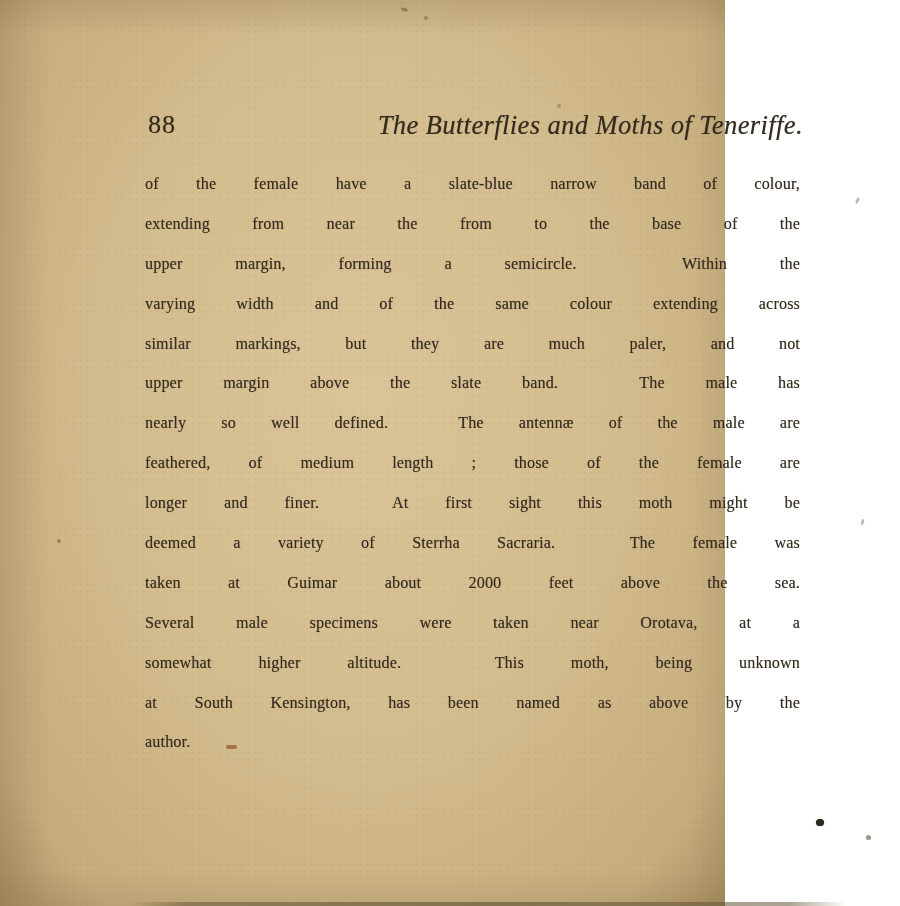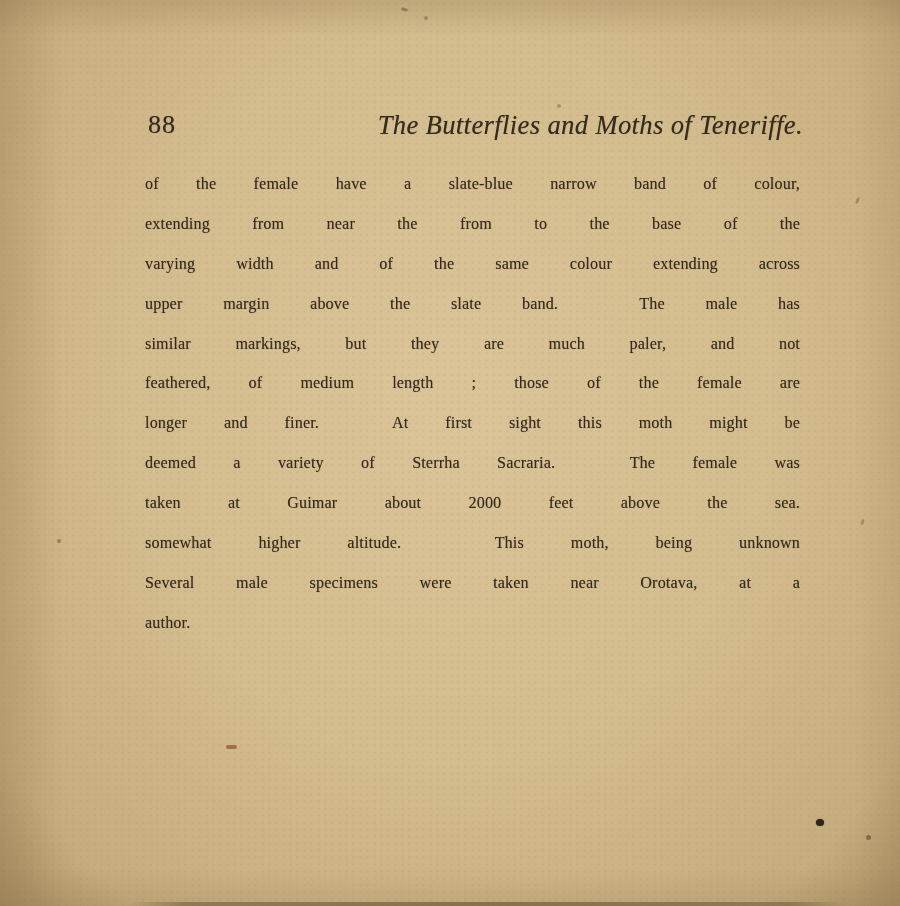--- a/index.html
+++ b/index.html
@@ -6,21 +6,21 @@
     --paper:#d3bc8d;
     --paper-edge:#a98f62;
     --ink:#342b1e;
   }
   *{margin:0;padding:0;box-sizing:border-box;}
   html,body{width:900px;height:906px;overflow:hidden;}
   body{font-family:"Liberation Serif","DejaVu Serif",serif;}
 
   .page{
     position:relative;
-    width:900px;height:906px;
+    width:725px;height:906px;
     color:var(--ink);
     background-image:
       radial-gradient(rgba(118,98,62,0.07) 1px, transparent 1.4px),
       linear-gradient(180deg, rgba(140,117,76,0.28) 0%, rgba(140,117,76,0) 4%),
       linear-gradient(90deg, rgba(140,117,76,0.30) 0%, rgba(140,117,76,0) 7%),
       linear-gradient(270deg, rgba(140,117,76,0.18) 0%, rgba(140,117,76,0) 5%),
       linear-gradient(0deg, rgba(140,117,76,0.20) 0%, rgba(140,117,76,0) 4%),
       radial-gradient(ellipse 120% 110% at 52% 46%,
         rgba(150,126,84,0) 58%, rgba(150,126,84,0.28) 88%, rgba(126,104,66,0.48) 100%),
       radial-gradient(ellipse at 50% 44%,
@@ -84,29 +84,32 @@
 <div class="page">
 
   <div class="header">
     <span class="pagenum">88</span>
     <span class="running-title">The Butterflies and Moths of Teneriffe.</span>
   </div>
 
   <div class="body-text">
     <div class="tline">of the female have a slate-blue narrow band of colour,</div>
     <div class="tline">extending from near the from to the base of the</div>
+    <div class="tline">upper margin, forming a semicircle.&nbsp; Within the</div>
     <div class="tline">varying width and of the same colour extending across</div>
+    <div class="tline">similar markings, but they are much paler, and not</div>
     <div class="tline">upper margin above the slate band.&nbsp; The male has</div>
-    <div class="tline">similar markings, but they are much paler, and not</div>
+    <div class="tline">nearly so well defined.&nbsp; The antennæ of the male are</div>
     <div class="tline">feathered, of medium length&nbsp;; those of the female are</div>
     <div class="tline">longer and finer.&nbsp; At first sight this moth might be</div>
     <div class="tline">deemed a variety of Sterrha Sacraria.&nbsp; The female was</div>
     <div class="tline">taken at Guimar about 2000 feet above the sea.</div>
+    <div class="tline">Several male specimens were taken near Orotava, at a</div>
     <div class="tline">somewhat higher altitude.&nbsp; This moth, being unknown</div>
-    <div class="tline">Several male specimens were taken near Orotava, at a</div>
+    <div class="tline">at South Kensington, has been named as above by the</div>
     <div class="tline last">author.</div>
   </div>
 
   <span class="speck s1"></span>
   <span class="speck s2"></span>
   <span class="speck s3"></span>
   <span class="speck s4"></span>
   <span class="speck s5"></span>
   <span class="speck s6"></span>
   <span class="speck s7"></span>

